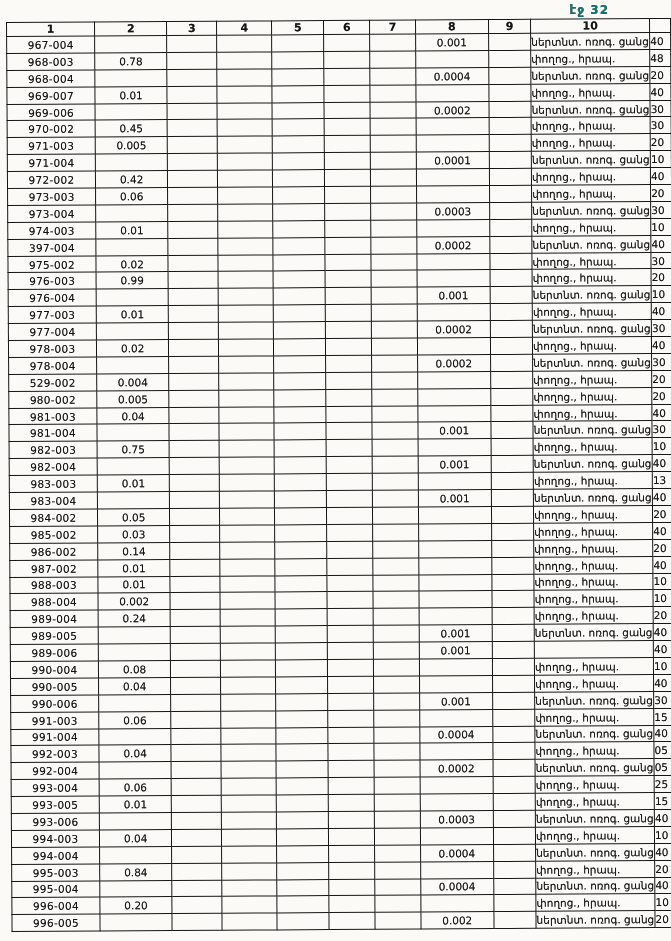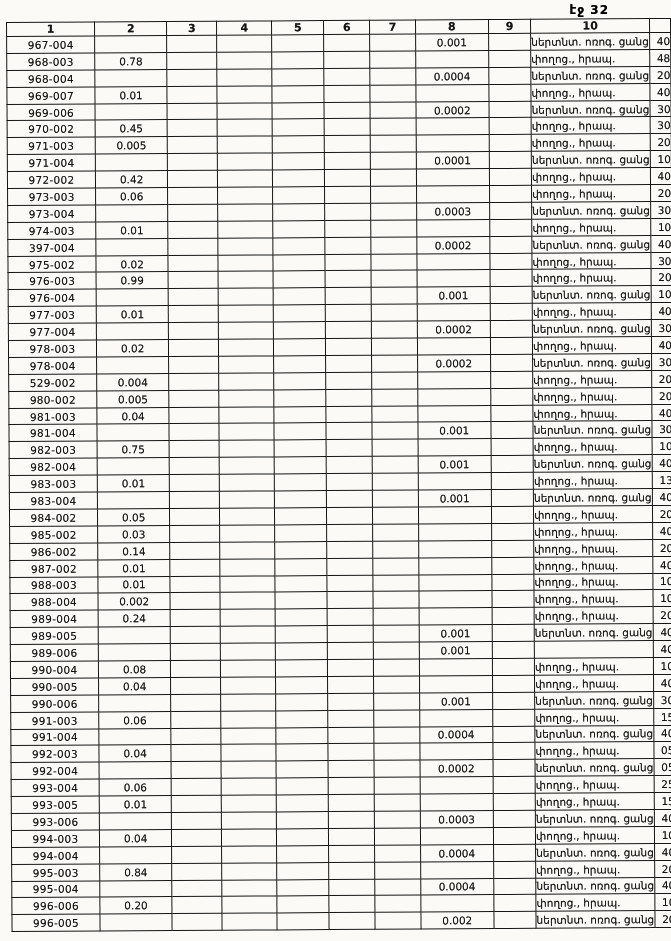--- a/index.html
+++ b/index.html
@@ -12,21 +12,21 @@
     position:relative;width:671px;height:941px;
     background:#fbfaf7;
   }
   .scan{
     position:absolute;left:6px;top:20px;
     transform:rotate(-0.35deg);
     transform-origin:50% 0;
   }
   .page-number{
     position:absolute;top:3px;right:62px;
-    font-size:12px;font-weight:bold;color:#000000;
+    font-size:12px;font-weight:bold;color:#0f766e;
     letter-spacing:1px;
     text-shadow:0 0 0.5px #444;
   }
   table.grid{
     border-collapse:collapse;
     table-layout:fixed;
   }
   table.grid th, table.grid td{
     border:1px solid #161616;
     padding:0;
@@ -65,21 +65,21 @@
   td.desc{
     text-align:left;padding-left:3px;
     font-size:9.5px;
     margin-left:10px;
   }
   th.mark, td.mark{
     border:none;
     background:transparent;
     font-size:7px;
     color:#6b6b66;
-    text-align:right;
+    text-align:left;
     padding-left:3px;
     text-shadow:none;
   }
 </style>
 </head>
 <body>
 
 <div class="page">
   <div class="page-number">էջ 32</div>
 
@@ -758,21 +758,21 @@
             <td class="c4 w-c4"></td>
             <td class="c5 w-c5"></td>
             <td class="c6 w-c6"></td>
             <td class="c7 w-c7"></td>
             <td class="num8 w-num8">0.0004</td>
             <td class="c9 w-c9"></td>
             <td class="desc w-desc">ներտնտ. ոռոգ. ցանց</td>
             <td class="mark w-mark">40</td>
           </tr>
           <tr>
-            <td class="code w-code">996-006</td>
+            <td class="code w-code">996-004</td>
             <td class="num w-num">0.20</td>
             <td class="c3 w-c3"></td>
             <td class="c4 w-c4"></td>
             <td class="c5 w-c5"></td>
             <td class="c6 w-c6"></td>
             <td class="c7 w-c7"></td>
             <td class="num8 w-num8"></td>
             <td class="c9 w-c9"></td>
             <td class="desc w-desc">փողոց., հրապ.</td>
             <td class="mark w-mark">10</td>

